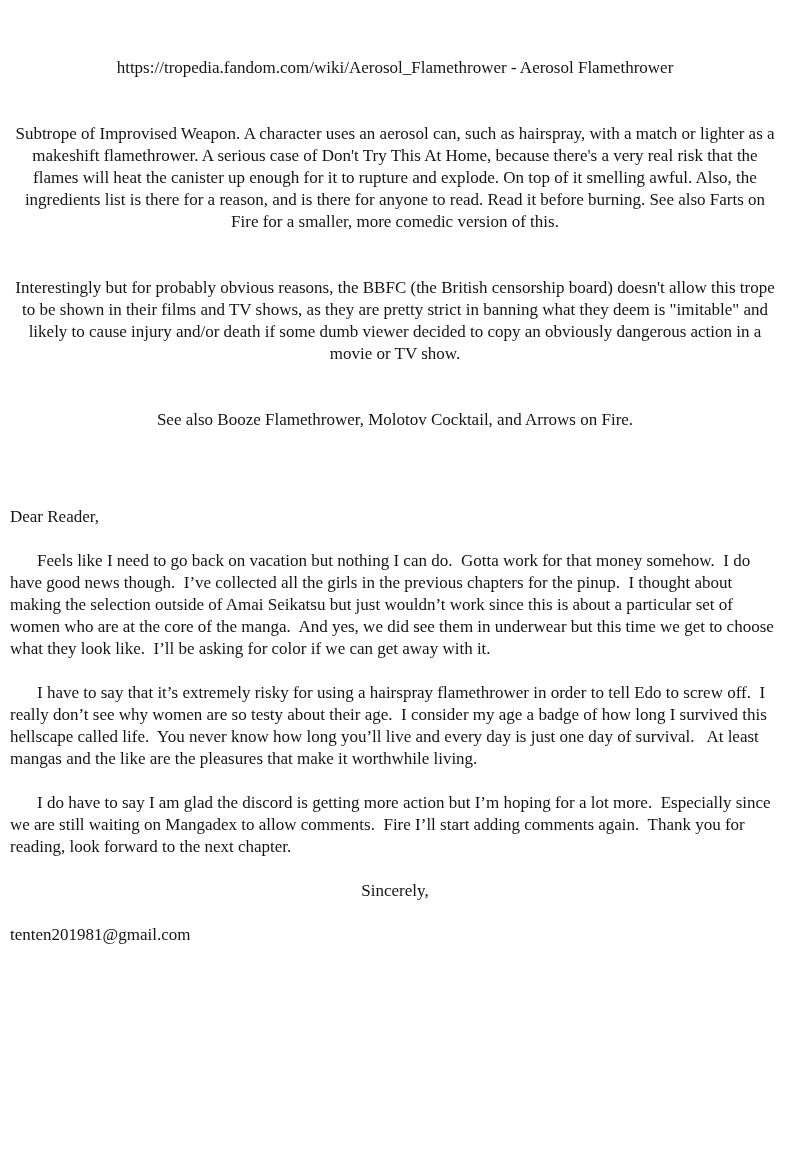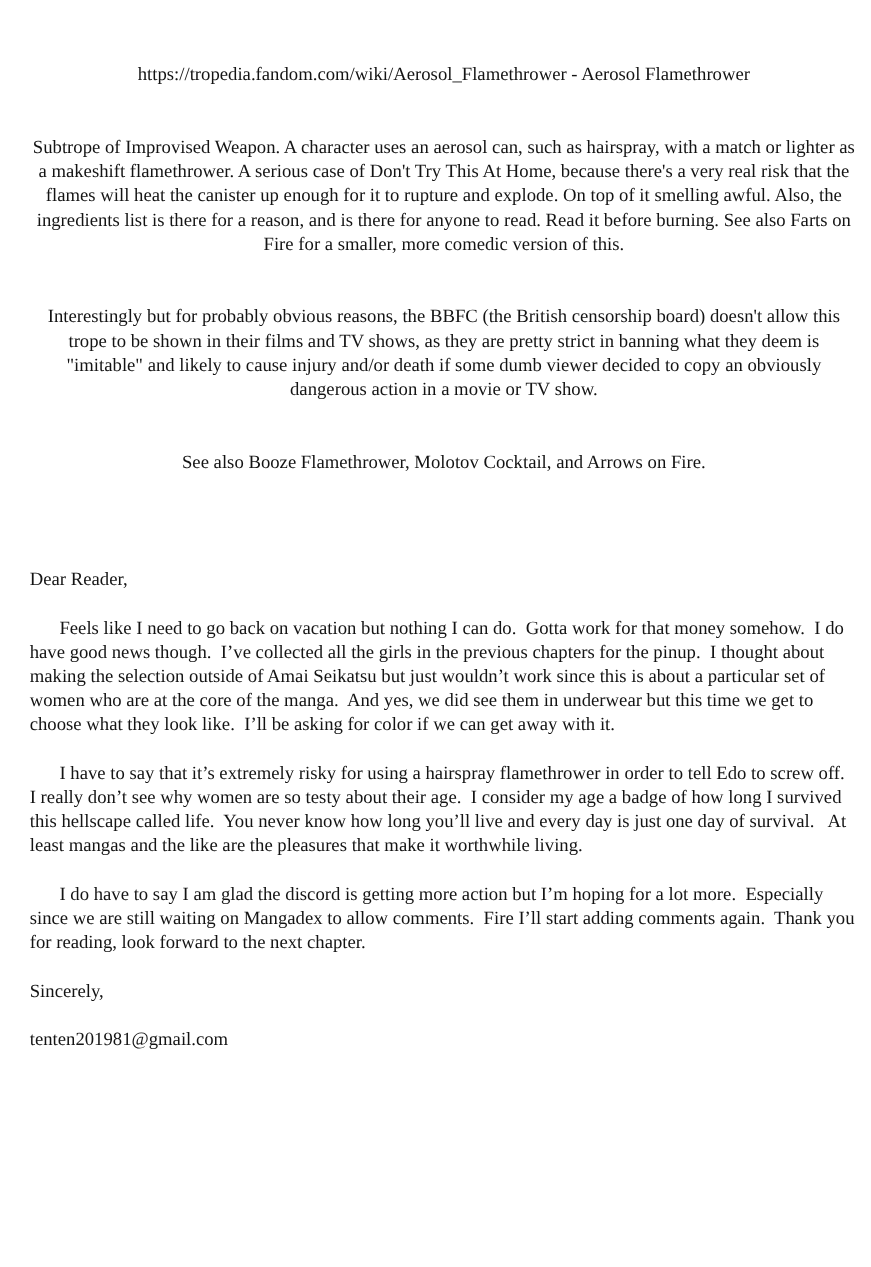--- a/index.html
+++ b/index.html
@@ -11,51 +11,52 @@
     width: 792px;
     height: 1152px;
     overflow: hidden;
     font-family: "Liberation Serif", serif;
     color: #141414;
   }
   .page {
     box-sizing: border-box;
     width: 792px;
     height: 1152px;
-    padding: 13px 12px 0 27px;
+    padding: 13px 12px 0 10px;
     background: #ffffff;
   }
   .quote-block {
     text-align: center;
     font-size: 17px;
     line-height: 22px;
     white-space: pre-wrap;
   }
   .quote-block div {
     margin: 0;
   }
   .letter {
-    margin-top: 41px;
+    margin-top: 31px;
     font-size: 17px;
     line-height: 22px;
     text-align: left;
   }
   .letter p {
     margin: 0;
     white-space: pre-wrap;
   }
   .salutation {
     margin-bottom: 22px !important;
   }
   .body-para {
     text-indent: 27px;
     margin-bottom: 22px !important;
   }
   .closing {
     margin-bottom: 22px !important;
+    text-align: center;
   }
   .sig-line {
     margin: 0;
   }
 </style>
 </head>
 <body>
 
 <div class="page">
 

